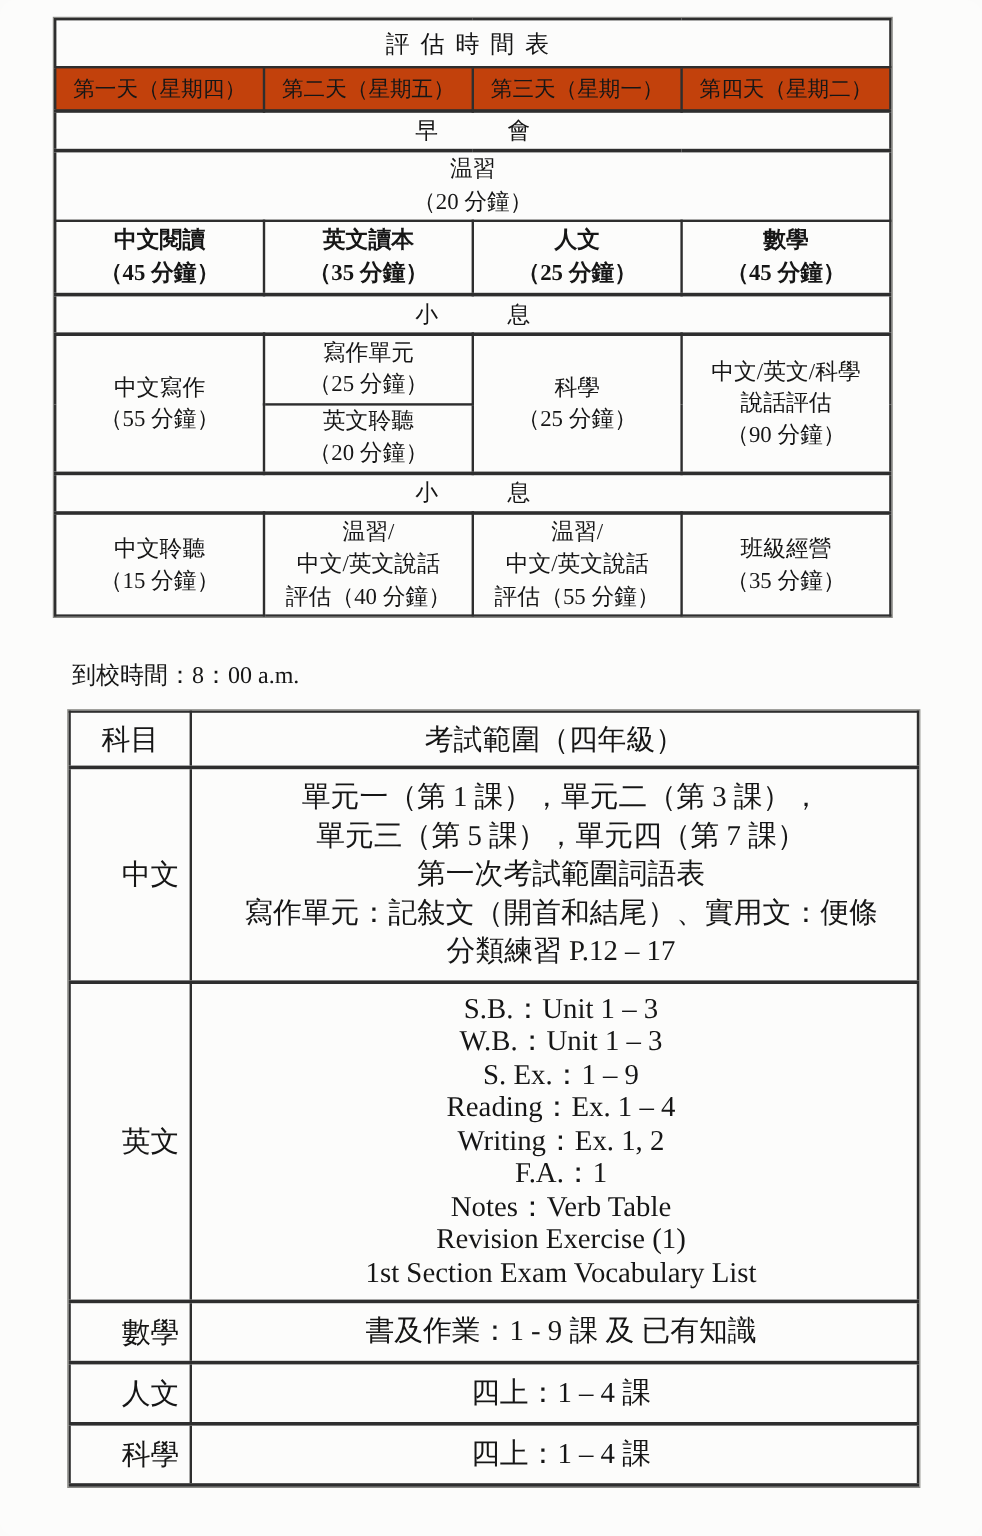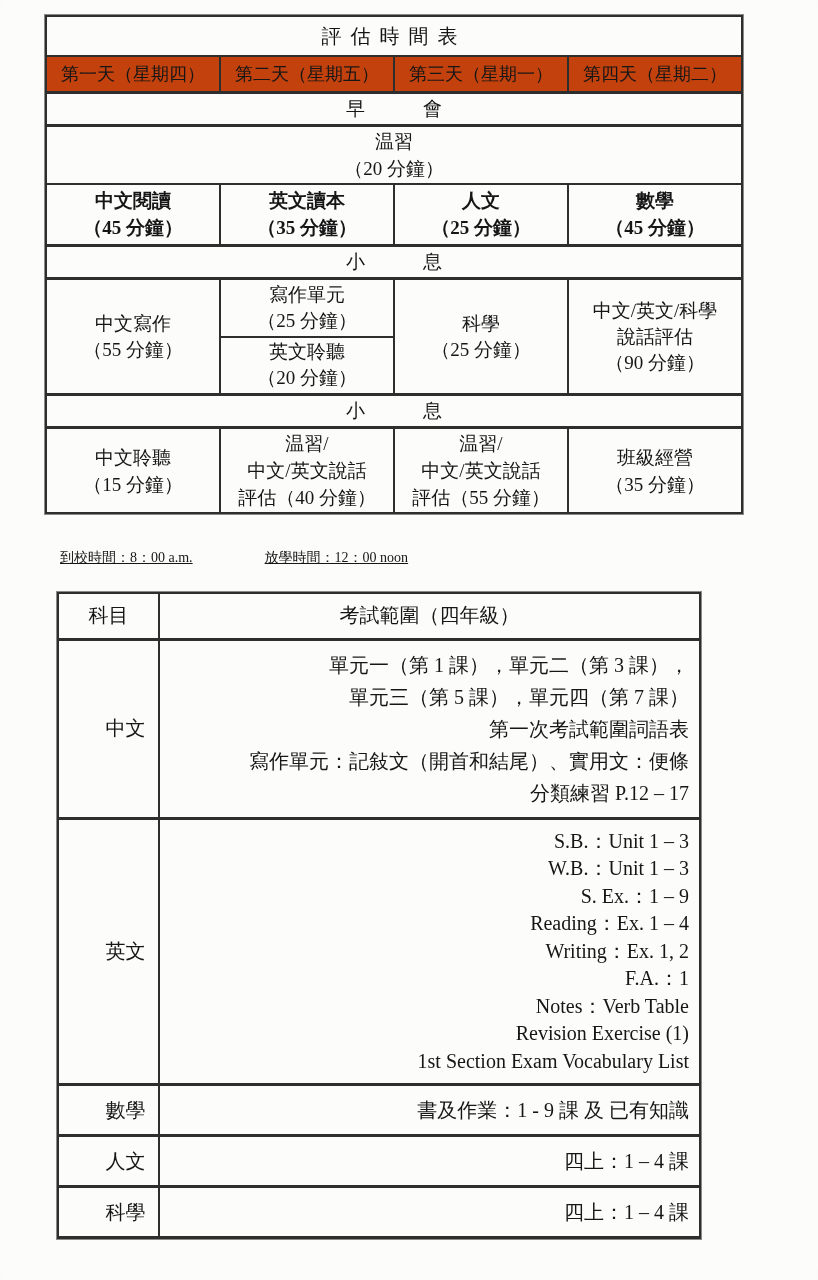--- a/index.html
+++ b/index.html
@@ -30,34 +30,34 @@
   #timetable .r-period1 td { height: 62px; line-height: 27px; font-weight: bold; }
   #timetable .r-p2a td { height: 58px; line-height: 26px; }
   #timetable .r-p2b td { height: 58px; line-height: 26px; }
   #timetable .multi3 { line-height: 26px; }
   #timetable .r-period3 td { height: 80px; line-height: 27px; }
   .wide-pair { display: flex; justify-content: center; gap: 58px; }
 
   
   #times-line {
     position: absolute; left: 60px; top: 549px; width: 700px;
-    font-size: 14px; display: flex; gap: 72px; text-decoration: underline;
+    font-size: 20px; display: flex; gap: 112px;
   }
 
   
   #examtable {
-    position: absolute; left: 57px; top: 592px; width: 644px;
+    position: absolute; left: 57px; top: 592px; width: 709px;
     outline: 1px solid #8a8a86;
-    font-size: 20px;
+    font-size: 24px;
   }
   #examtable col.c-subj { width: 101px; }
   #examtable th { height: 46px; }
   #examtable td { border-top-width: 3px; border-bottom-width: 3px; padding-left: 38px; }
   #examtable .subj { text-align: center; }
-  #examtable .scope { text-align: right; padding: 8px 10px 8px 21px; }
+  #examtable .scope { text-align: center; padding: 8px 10px 8px 21px; }
   #examtable .scope .line { line-height: 32px; }
   #examtable .row-en .scope .line { line-height: 27.5px; }
   #examtable .row-short td { height: 45px; }
   #examtable .row-tiny td { height: 40px; }
 </style>
 </head>
 <body>
 
 <div class="page">
 
@@ -163,21 +163,20 @@
       <td>
         <div>班級經營</div>
         <div>（35 分鐘）</div>
       </td>
     </tr>
   </tbody>
     </table>
 
   <div id="times-line">
     <span>到校時間：8：00 a.m.</span>
-    <span>放學時間：12：00 noon</span>
   </div>
 
   <table id="examtable">
     <colgroup>
         <col class="c-subj">
         <col>
       </colgroup>
     <tbody>
         <tr>
       <th>科目</th>

